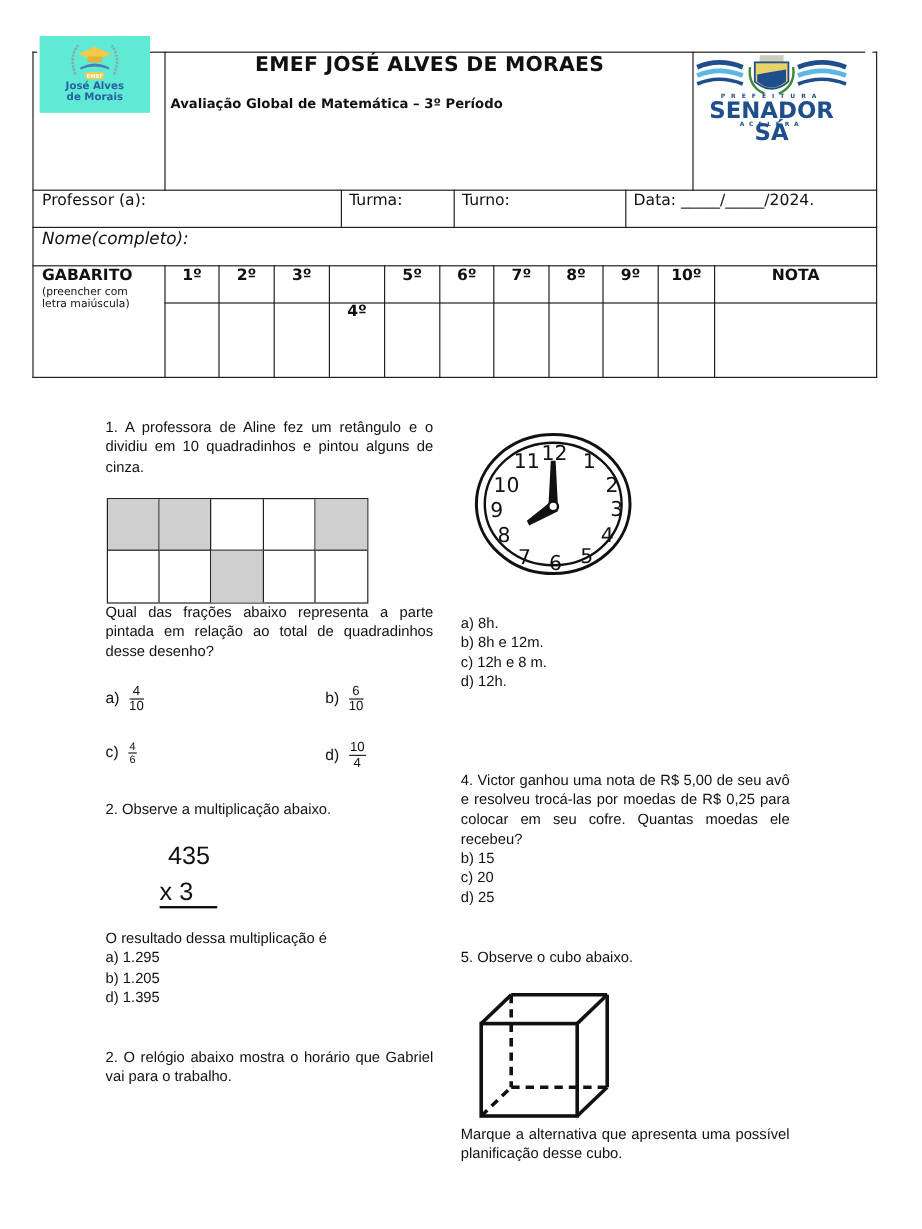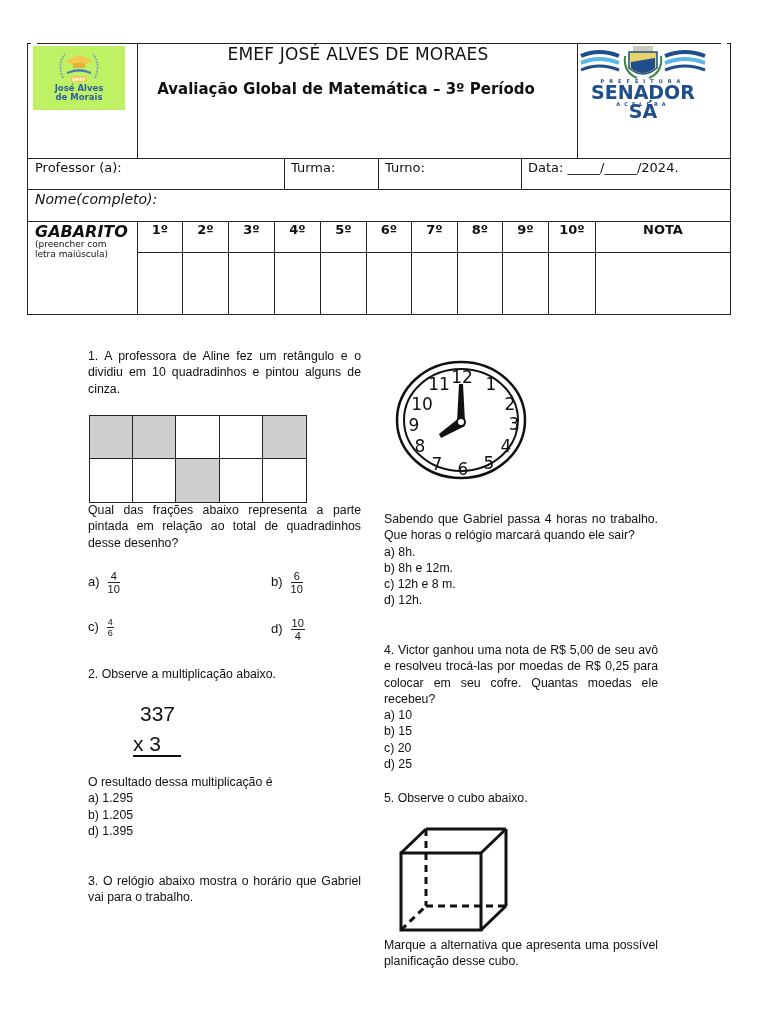--- a/index.html
+++ b/index.html
@@ -2,24 +2,24 @@
 <html><head>
 <meta charset="utf-8">
 <style>
   html, body { margin:0; padding:0; background:#fff; }
   body { width:768px; height:1024px; position:relative; overflow:hidden; font-family:"DejaVu Sans", sans-serif; color:#111; }
   .abs { position:absolute; }
   .line { position:absolute; background:#222; }
   .hl { height:1px; }
   .vl { width:1px; }
   .cell-txt { position:absolute; font-size:13px; }
-  .school-title { position:absolute; left:138px; width:440px; top:44px; text-align:center; font-weight:normal; font-size:17px; letter-spacing:0.2px; }
-  .exam-sub { position:absolute; left:126px; width:440px; top:80px; text-align:center; font-weight:bold; font-size:15px; }
+  .school-title { position:absolute; left:138px; width:440px; top:44px; text-align:center; font-weight:bold; font-size:17px; letter-spacing:0.2px; }
+  .exam-sub { position:absolute; left:142px; width:440px; top:80px; font-weight:bold; font-size:11px; }
   .gab-num { position:absolute; top:222px; font-weight:bold; font-size:13px; text-align:center; }
-  .gab-title { position:absolute; left:35px; top:222px; font-weight:bold; font-size:16px;font-style:italic; }
+  .gab-title { position:absolute; left:35px; top:222px; font-weight:bold; font-size:13px; }
   .gab-note { position:absolute; left:35px; top:239px; font-size:9px; font-weight:normal; line-height:10px; }
   
   .q { position:absolute; font-family:"Liberation Sans", sans-serif; font-size:12.3px; line-height:16.3px; color:#111; }
   .just { text-align:justify; text-align-last:left; }
   .opt { display:block; }
   .frac { position:absolute; font-family:"Liberation Sans", sans-serif; font-size:13px; }
   .fr { display:inline-block; vertical-align:middle; text-align:center; font-size:11px; line-height:12px; margin-left:8px; }
   .fr .n { display:block; border-bottom:1.5px solid #222; padding:0 1px; }
   .fr .d { display:block; }
   .grid { position:absolute; left:89px; top:415px; width:216px; height:86px; border:1.5px solid #222; display:grid; grid-template-columns:repeat(5,1fr); grid-template-rows:repeat(2,1fr); }
@@ -59,21 +59,21 @@
   <div class="line vl" style="left:274px;top:221px;height:94px;"></div>
   <div class="line vl" style="left:320px;top:221px;height:94px;"></div>
   <div class="line vl" style="left:366px;top:221px;height:94px;"></div>
   <div class="line vl" style="left:411px;top:221px;height:94px;"></div>
   <div class="line vl" style="left:457px;top:221px;height:94px;"></div>
   <div class="line vl" style="left:502px;top:221px;height:94px;"></div>
   <div class="line vl" style="left:548px;top:221px;height:94px;"></div>
   <div class="line vl" style="left:595px;top:221px;height:94px;"></div>
 </div>
 
-<div class="abs" style="left:33px;top:46px;width:92px;height:64px;background:#bef264;">
+<div class="abs" style="left:33px;top:30px;width:92px;height:64px;background:#5eead4;">
   <svg width="92" height="40" viewBox="0 0 92 40">
     <path d="M30 32 Q24 18 32 8" stroke="#8aa" stroke-width="2" fill="none" stroke-dasharray="2 1"></path>
     <path d="M62 32 Q68 18 60 8" stroke="#8aa" stroke-width="2" fill="none" stroke-dasharray="2 1"></path>
     <polygon points="46,9 60,15 46,21 32,15" fill="#f2c94c"></polygon>
     <rect x="40" y="17" width="12" height="5" fill="#e3b23c"></rect>
     <path d="M34 26 Q46 20 58 26 L58 28 Q46 23 34 28 Z" fill="#4a7fb5"></path>
     <rect x="38" y="30" width="16" height="6" rx="2" fill="#f2c94c"></rect>
     <text x="46" y="35" font-size="4.5" text-anchor="middle" fill="#fff" font-family="DejaVu Sans, sans-serif" font-weight="bold">EMEF</text>
   </svg>
   <div style="position:absolute;left:0;top:38px;width:92px;text-align:center;color:#2d5fa0;font-weight:bold;font-size:8.5px;line-height:9px;font-family:'DejaVu Sans',sans-serif;">
@@ -111,21 +111,21 @@
 <div class="cell-txt" style="left:35px;top:191px;font-size:14px;font-style:italic;">Nome(completo):</div>
 
 <div class="gab-title">GABARITO</div>
 <div class="gab-note">
   <div>(preencher com</div>
   <div>letra maiúscula)</div>
 </div>
 <div class="gab-num" style="left:138px;width:44px;">1º</div>
 <div class="gab-num" style="left:183px;width:45px;">2º</div>
 <div class="gab-num" style="left:229px;width:45px;">3º</div>
-<div class="gab-num" style="left:275px;width:45px;">4º</div>
+<div class="gab-num" style="left:275px;width:45px;margin-top:30px;">4º</div>
 <div class="gab-num" style="left:321px;width:45px;">5º</div>
 <div class="gab-num" style="left:367px;width:44px;">6º</div>
 <div class="gab-num" style="left:412px;width:45px;">7º</div>
 <div class="gab-num" style="left:458px;width:44px;">8º</div>
 <div class="gab-num" style="left:503px;width:45px;">9º</div>
 <div class="gab-num" style="left:549px;width:46px;">10º</div>
 <div class="gab-num" style="left:596px;width:134px;">NOTA</div>
 
 <div class="abs" style="left:138px;top:253px;width:44px;height:61px;"></div>
 <div class="abs" style="left:183px;top:253px;width:45px;height:61px;"></div>
@@ -161,30 +161,30 @@
   <span>b)</span><span class="fr"><span class="n">6</span><span class="d">10</span></span>
 </div>
 <div class="frac" style="left:88px;top:617px;">
   <span>c)</span><span class="fr" style="font-size:9px;line-height:10px;"><span class="n">4</span><span class="d">6</span></span>
 </div>
 <div class="frac" style="left:271px;top:617px;">
   <span>d)</span><span class="fr"><span class="n">10</span><span class="d">4</span></span>
 </div>
 
 <div class="q" style="left:88px;top:666px;width:273px;">2. Observe a multiplicação abaixo.</div>
-<div class="mult" style="left:140px;top:702px;">337</div>
+<div class="mult" style="left:140px;top:702px;">435</div>
 <div class="mult" style="left:133px;top:732px;width:48px;border-bottom:2.5px solid #111;line-height:23px;">x 3</div>
 <div class="q" style="left:88px;top:774px;width:273px;">
   <span>O resultado dessa multiplicação é</span>
   <span class="opt">a) 1.295</span>
   <span class="opt">b) 1.205</span>
   <span class="opt">d) 1.395</span>
 </div>
 
-<div class="q just" style="left:88px;top:873px;width:273px;">3. O relógio abaixo mostra o horário que Gabriel vai para o trabalho.</div>
+<div class="q just" style="left:88px;top:873px;width:273px;">2. O relógio abaixo mostra o horário que Gabriel vai para o trabalho.</div>
 
 <svg class="abs" style="left:393px;top:360px;" width="136" height="120" viewBox="0 0 136 120">
   <ellipse cx="68" cy="60" rx="64" ry="58" fill="#fff" stroke="#111" stroke-width="2.5"></ellipse>
   <ellipse cx="68" cy="60" rx="57" ry="51" fill="none" stroke="#111" stroke-width="2"></ellipse>
   <g font-family="DejaVu Sans, sans-serif" font-size="17" text-anchor="middle" fill="#111">
     <text x="69" y="23">12</text>
     <text x="98" y="30">1</text>
     <text x="117" y="50">2</text>
     <text x="121" y="70">3</text>
     <text x="113" y="92">4</text>
@@ -195,30 +195,28 @@
     <text x="21" y="71">9</text>
     <text x="29" y="50">10</text>
     <text x="46" y="30">11</text>
   </g>
   <polygon points="66,24 70,24 72,62 64,62" fill="#111"></polygon>
   <polygon points="66,58 72,66 48,78 46,74" fill="#111"></polygon>
   <circle cx="68" cy="62" r="4" fill="#fff" stroke="#111" stroke-width="2"></circle>
 </svg>
 
 <div class="q" style="left:384px;top:511px;width:274px;">
-  <span class="just" style="display:block;">Sabendo que Gabriel passa 4 horas no trabalho. Que horas o relógio marcará quando ele sair?</span>
   <span class="opt">a) 8h.</span>
   <span class="opt">b) 8h e 12m.</span>
   <span class="opt">c) 12h e 8 m.</span>
   <span class="opt">d) 12h.</span>
 </div>
 
 <div class="q" style="left:384px;top:642px;width:274px;">
   <span class="just" style="display:block;">4. Victor ganhou uma nota de R$ 5,00 de seu avô e resolveu trocá-las por moedas de R$ 0,25 para colocar em seu cofre. Quantas moedas ele recebeu?</span>
-  <span class="opt">a) 10</span>
   <span class="opt">b) 15</span>
   <span class="opt">c) 20</span>
   <span class="opt">d) 25</span>
 </div>
 
 <div class="q" style="left:384px;top:790px;width:274px;">5. Observe o cubo abaixo.</div>
 <svg class="abs" style="left:398px;top:824px;" width="112" height="110" viewBox="0 0 112 110">
   <g stroke="#111" stroke-width="3" fill="none">
     <rect x="3" y="29" width="80" height="77"></rect>
     <line x1="3" y1="29" x2="28" y2="5"></line>

